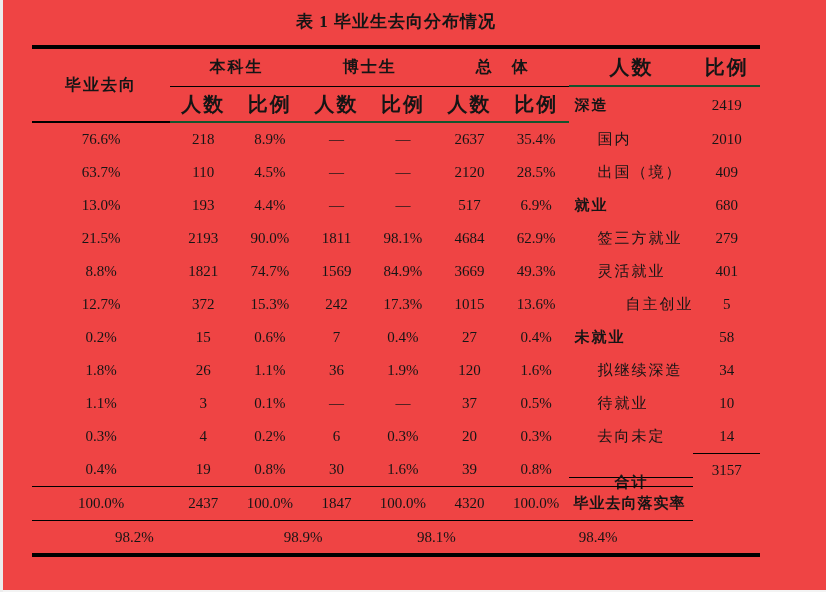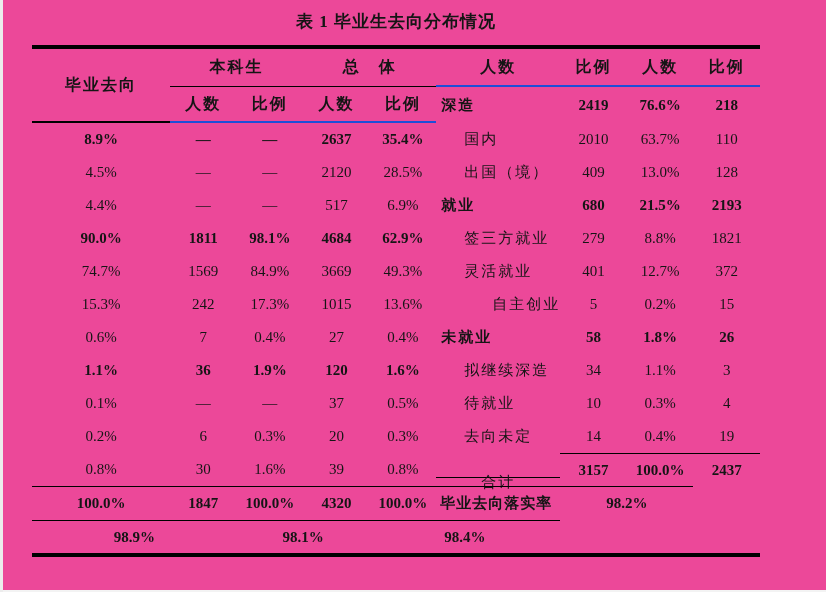--- a/index.html
+++ b/index.html
@@ -1,17 +1,17 @@
 <!DOCTYPE html>
 <html><head>
 <meta charset="utf-8">
 <style>
   html,body{margin:0;padding:0;background:#ffffff;}
   .page{
-    width:826px;height:592px;background:#ec4899;position:relative;
+    width:826px;height:592px;background:#ef4444;position:relative;
     font-family:"Liberation Serif","DejaVu Serif",serif;color:#151515;
     box-shadow:inset 3px 0 0 #ececec, inset 0 -2px 0 #f3f3f3;
     overflow:hidden;
   }
   .caption{
     margin:9px 0 0 32px;width:728px;text-align:center;
     font-size:17px;font-weight:bold;letter-spacing:1px;line-height:26px;
   }
   .tbl{
     margin:10px 0 0 32px;width:728px;
@@ -24,45 +24,46 @@
   .row{display:contents;}
   .c{display:flex;align-items:center;justify-content:center;white-space:nowrap;}
   .corner{
     grid-row:1/3;grid-column:1;font-weight:bold;font-size:16px;
     letter-spacing:2px;border-bottom:2px solid #000;
   }
   .grp{
     font-weight:bold;font-size:16px;letter-spacing:2px;
     grid-column:span 2;border-bottom:1.5px solid #000;
   }
-  .sub{font-weight:bold;font-size:16px;letter-spacing:2px;border-bottom:2px solid #1d4ed8;}
+  .sub{font-weight:bold;font-size:20px;letter-spacing:2px;border-bottom:2px solid #14532d;}
   .lab{justify-content:flex-start;letter-spacing:2px;text-align:right;}
   .lv0{padding-left:5px;font-weight:bold;}
   .lv1{padding-left:28px;}
   .lv2{padding-left:56px;}
-  .b{font-weight:bold;}
+  .b{font-weight:normal;}
   .t-top{border-top:1.5px solid #000;}
   .span2{grid-column:span 2;}
-  .total-label{justify-content:center;font-weight:normal;letter-spacing:2px;margin-top:24px;}
+  .total-label{justify-content:center;font-weight:bold;letter-spacing:2px;margin-top:24px;}
   .rate-label{justify-content:flex-start;padding-left:4px;font-weight:bold;letter-spacing:1px;}
   .footnote{
     margin:15px 0 0 56px;font-size:15px;letter-spacing:1px;color:#1a1a1a;
   }
 </style>
 </head>
 <body>
 
 <div class="page">
 
   <div class="caption">表 1 毕业生去向分布情况</div>
 
   <div class="tbl">
 
     <div class="c grp">本科生</div>
     <div class="c corner">毕业去向</div>
+    <div class="c grp">博士生</div>
     <div class="c grp">总　体</div>
 
     <div class="c sub">人数</div>
     <div class="c sub">比例</div>
     <div class="c sub">人数</div>
     <div class="c sub">比例</div>
     <div class="c sub">人数</div>
     <div class="c sub">比例</div>
     <div class="c sub">人数</div>
     <div class="c sub">比例</div>
@@ -88,21 +89,21 @@
       <div class="c">—</div>
       <div class="c">—</div>
       <div class="c">2120</div>
       <div class="c">28.5%</div>
     </div>
 
     <div class="row">
       <div class="c lab lv1">出国（境）</div>
       <div class="c">409</div>
       <div class="c">13.0%</div>
-      <div class="c">128</div>
+      <div class="c">193</div>
       <div class="c">4.4%</div>
       <div class="c">—</div>
       <div class="c">—</div>
       <div class="c">517</div>
       <div class="c">6.9%</div>
     </div>
 
     <div class="row">
       <div class="c lab lv0">就业</div>
       <div class="c b">680</div>

